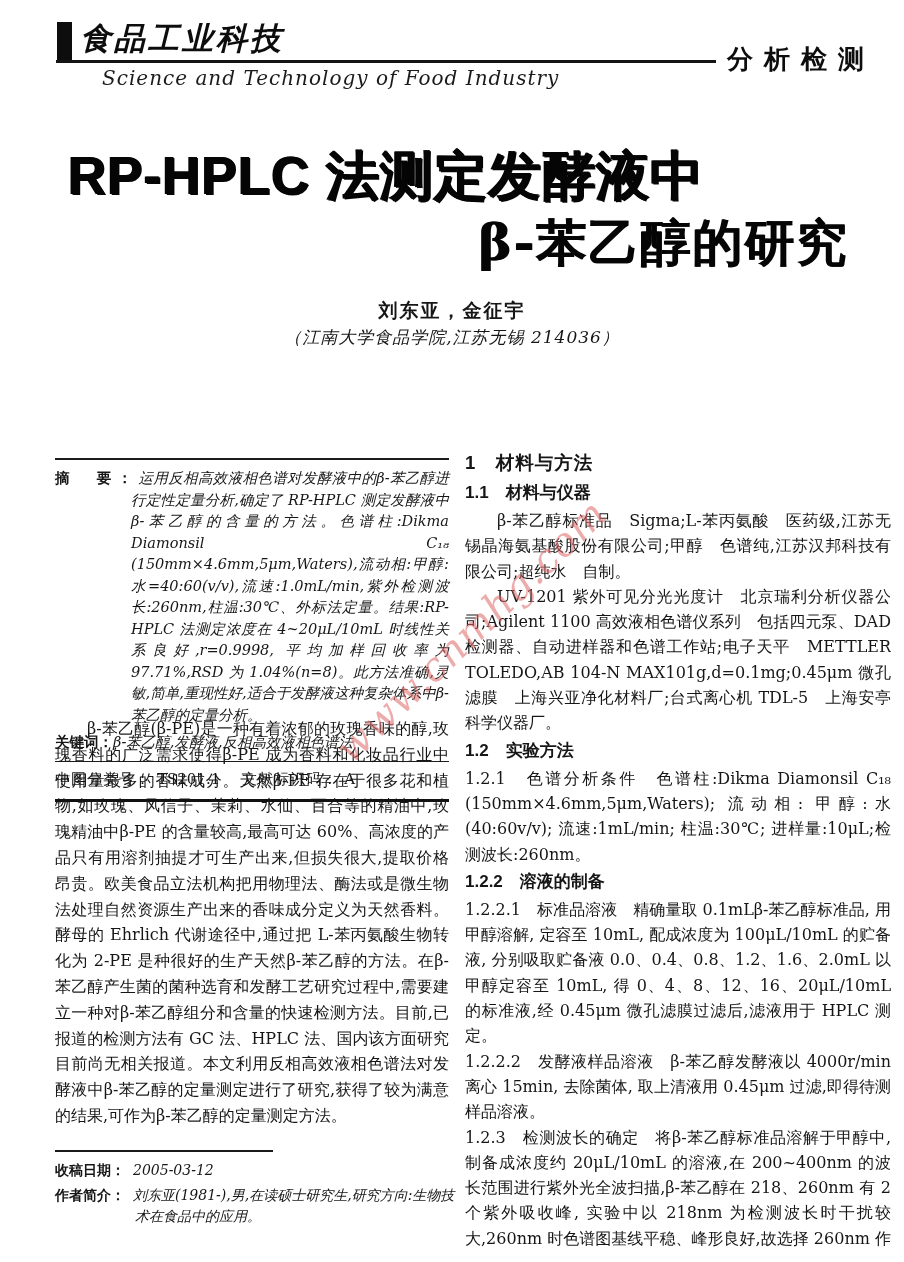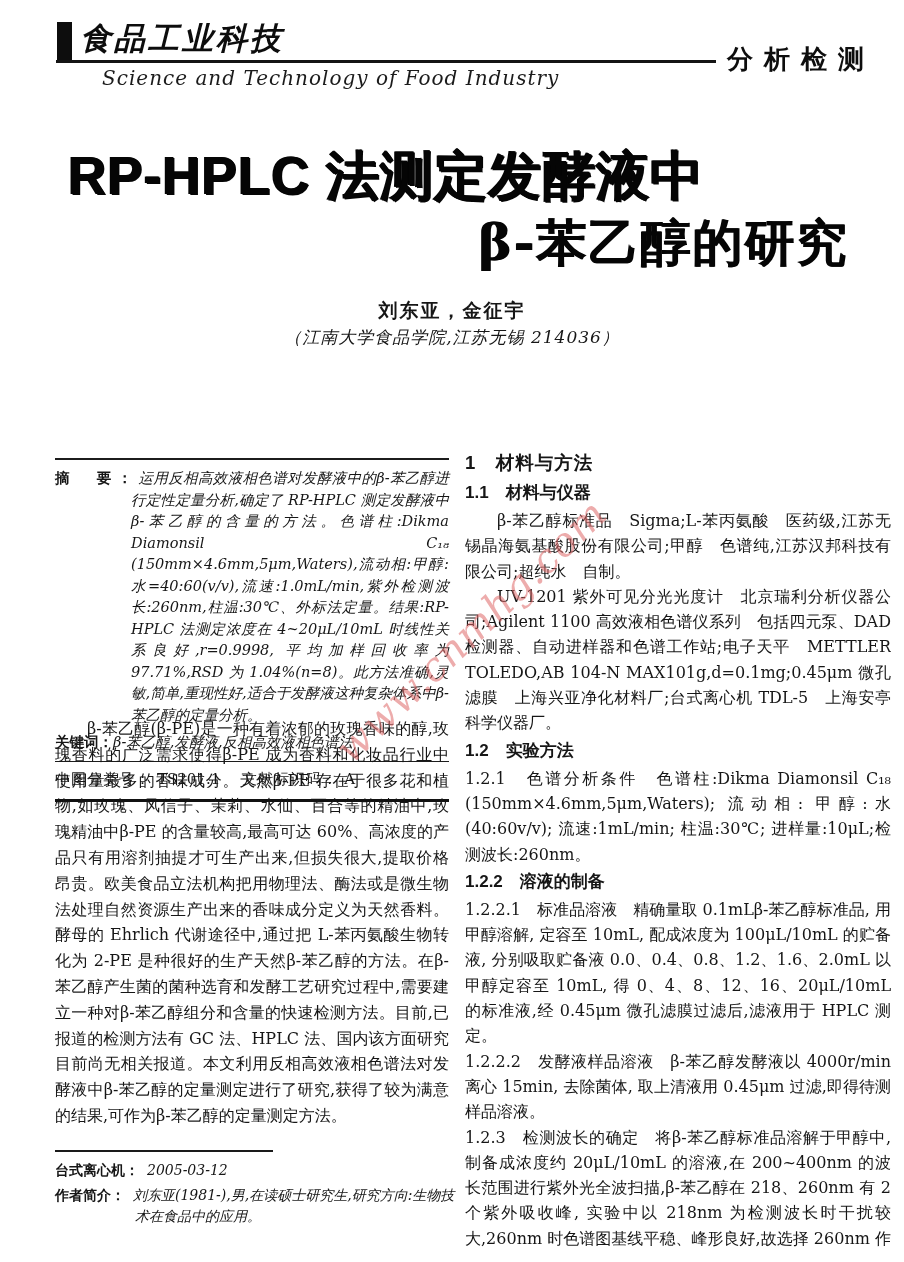--- a/index.html
+++ b/index.html
@@ -116,21 +116,21 @@
     <p class="meta-line"><span class="meta-label">中图分类号：</span><span class="meta-val">TS201.1</span><span class="meta-label">文献标识码：</span><span class="meta-val">A</span></p>
     <div class="botrule"></div>
   </div>
 
   <div class="left-body">
     <p>β-苯乙醇(β-PE)是一种有着浓郁的玫瑰香味的醇,玫瑰香料的广泛需求使得β-PE 成为香料和化妆品行业中使用量最多的香味成分。天然β-PE 存在于很多花和植物,如玫瑰、风信子、茉莉、水仙、百合等的精油中,玫瑰精油中β-PE 的含量较高,最高可达 60%、高浓度的产品只有用溶剂抽提才可生产出来,但损失很大,提取价格昂贵。欧美食品立法机构把用物理法、酶法或是微生物法处理自然资源生产出来的香味成分定义为天然香料。酵母的 Ehrlich 代谢途径中,通过把 L-苯丙氨酸生物转化为 2-PE 是种很好的生产天然β-苯乙醇的方法。在β-苯乙醇产生菌的菌种选育和发酵工艺研究过程中,需要建立一种对β-苯乙醇组分和含量的快速检测方法。目前,已报道的检测方法有 GC 法、HPLC 法、国内该方面研究目前尚无相关报道。本文利用反相高效液相色谱法对发酵液中β-苯乙醇的定量测定进行了研究,获得了较为满意的结果,可作为β-苯乙醇的定量测定方法。</p>
   </div>
 
   <div class="footnote">
     <div class="foot-rule"></div>
-    <p class="foot-line"><span class="foot-label">台式离心机：</span><span>2005-03-12</span></p>
+    <p class="foot-line"><span class="foot-label">收稿日期：</span><span>2005-03-12</span></p>
     <p class="foot-line"><span class="foot-label">作者简介：</span><span>刘东亚(1981-),男,在读硕士研究生,研究方向:生物技术在食品中的应用。</span></p>
   </div>
 
   <div class="right-col">
     <h2>1　材料与方法</h2>
     <h3>1.1　材料与仪器</h3>
     <p class="indent">β-苯乙醇标准品　Sigma;L-苯丙氨酸　医药级,江苏无锡晶海氨基酸股份有限公司;甲醇　色谱纯,江苏汉邦科技有限公司;超纯水　自制。</p>
     <p class="indent">UV-1201 紫外可见分光光度计　北京瑞利分析仪器公司;Agilent 1100 高效液相色谱仪系列　包括四元泵、DAD 检测器、自动进样器和色谱工作站;电子天平　METTLER TOLEDO,AB 104-N MAX101g,d=0.1mg;0.45μm 微孔滤膜　上海兴亚净化材料厂;台式离心机 TDL-5　上海安亭科学仪器厂。</p>
     <h3>1.2　实验方法</h3>
     <p>1.2.1　色谱分析条件　色谱柱:Dikma Diamonsil C₁₈ (150mm×4.6mm,5μm,Waters); 流动相: 甲醇:水(40:60v/v); 流速:1mL/min; 柱温:30℃; 进样量:10μL;检测波长:260nm。</p>

